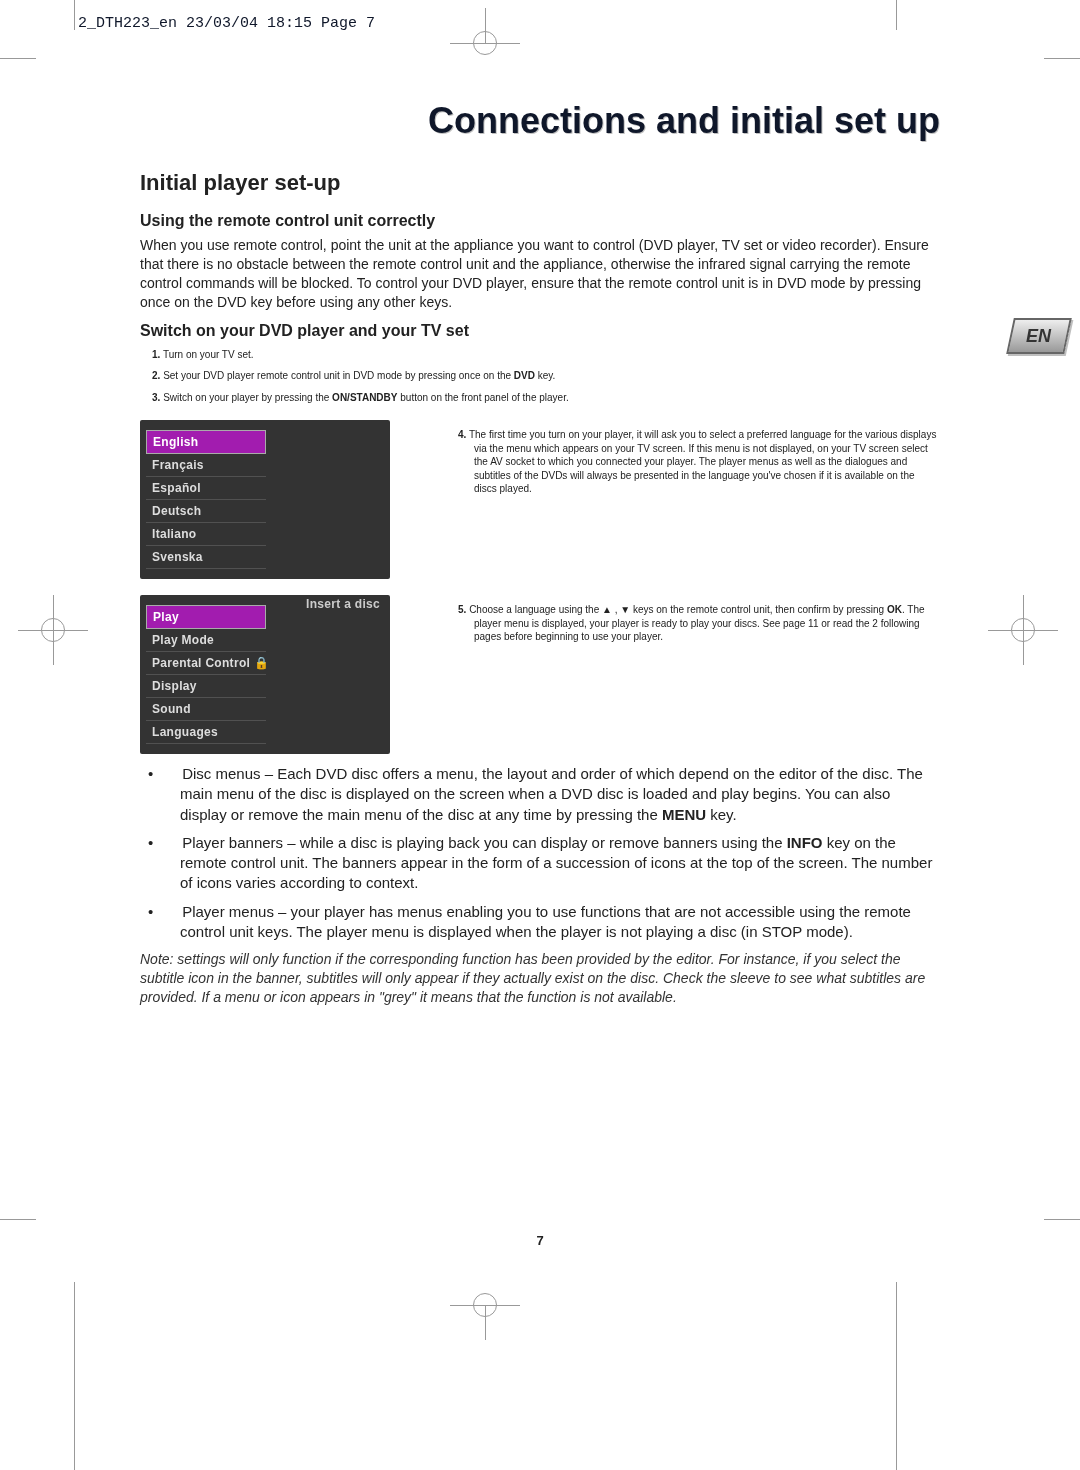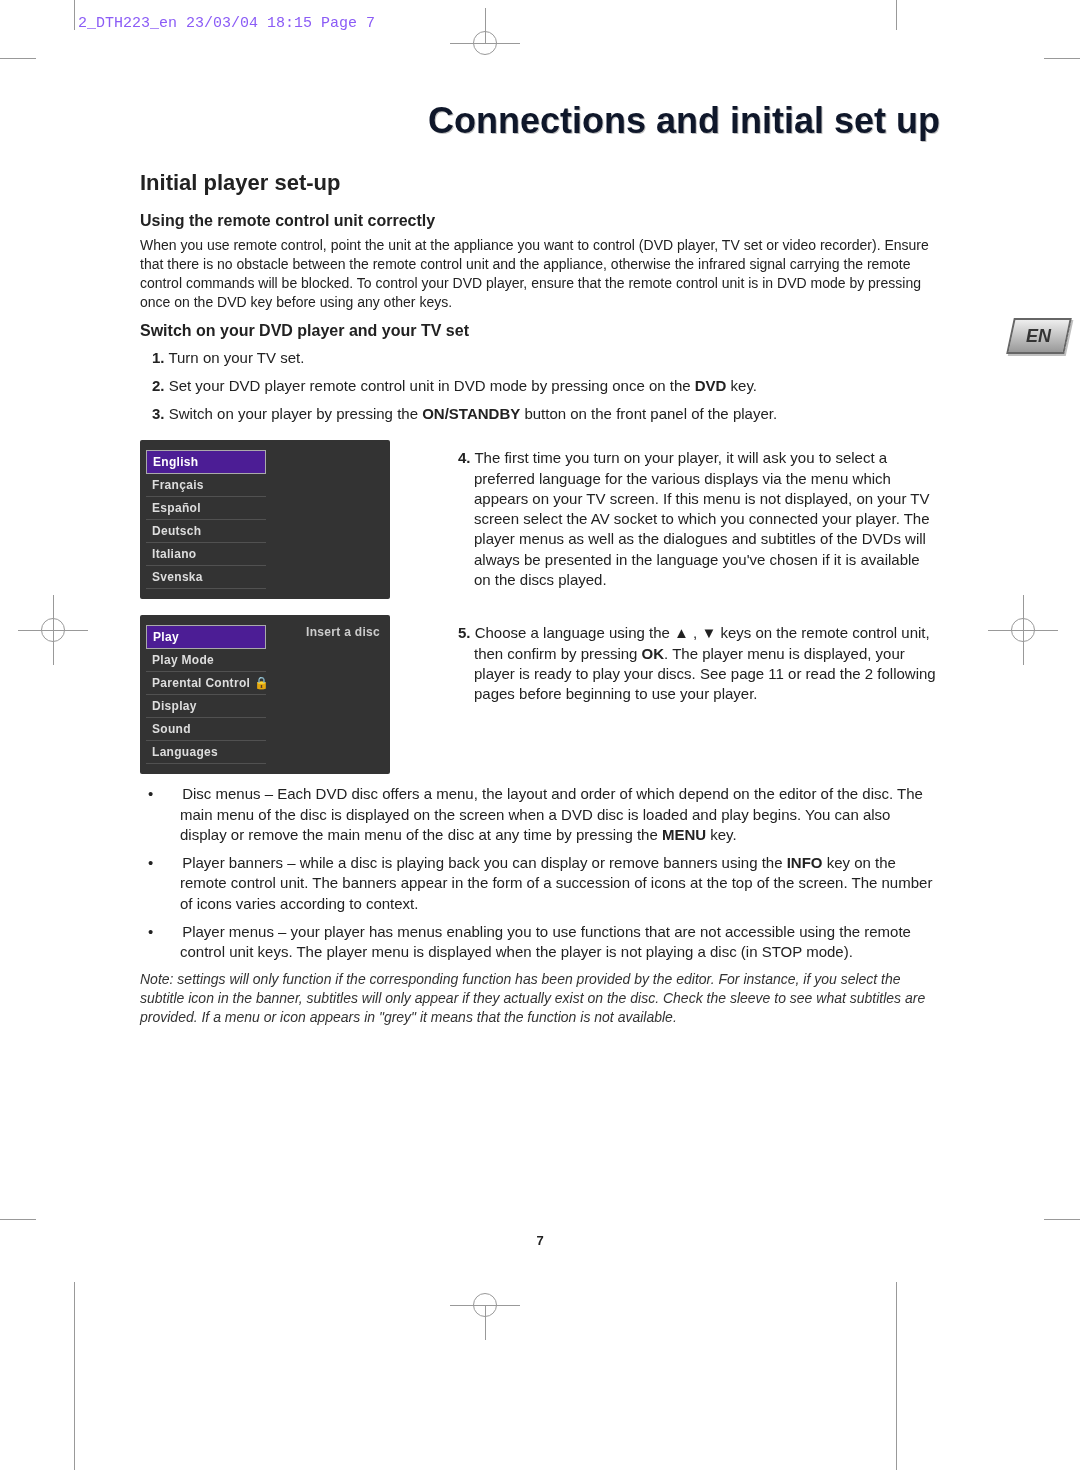--- a/index.html
+++ b/index.html
@@ -10,21 +10,21 @@
     font-family: Arial, Helvetica, sans-serif;
     color: #222;
     position: relative;
   }
   .crop-header {
     position: absolute;
     top: 15px;
     left: 78px;
     font-family: "Courier New", monospace;
     font-size: 15px;
-    color: #8b5cf6;
+    color: #0f172a;
   }
   
   .tick-v { position: absolute; width: 1px; background: #999; }
   .tick-h { position: absolute; height: 1px; background: #999; }
   .crosshair {
     position: absolute;
     width: 70px; height: 70px;
   }
   .crosshair::before, .crosshair::after {
     content: ""; position: absolute; background: #999;
@@ -63,21 +63,21 @@
     font-size: 16px;
     font-weight: bold;
     margin: 10px 0 6px 0;
   }
   .para {
     font-size: 14px;
     line-height: 1.35;
     margin-bottom: 10px;
   }
   .ol-item {
-    font-size: 15px;
+    font-size: 10px;
     line-height: 1.35;
     margin: 8px 0;
     padding-left: 28px;
     text-indent: -16px;
   }
   .ol-item .num { font-weight: bold; }
   .ol-item .b { font-weight: bold; }
   .two-col { display: flex; gap: 26px; margin: 16px 0 10px 0; align-items: flex-start; }
   .menu-shot {
     width: 250px;
@@ -90,26 +90,26 @@
     font-weight: bold;
     letter-spacing: 0.3px;
   }
   .menu-list { width: 120px; }
   .menu-row {
     padding: 4px 6px;
     border-bottom: 1px solid rgba(255,255,255,0.15);
     white-space: nowrap;
   }
   .menu-row.sel {
-    background: #4c1d95;
+    background: #a21caf;
     color: #fff;
     border: 1px solid #aaa;
   }
   .menu-shot.bb .right-note {
-    position: absolute; right: 10px; top: 10px; color: #ccc; font-size: 12px;
+    position: absolute; right: 10px; top: 2px; color: #ccc; font-size: 12px;
   }
   .menu-shot { position: relative; min-height: 140px; }
   .lock-icon { display: inline-block; margin-left: 4px; font-weight: normal; }
   .ul-item {
     font-size: 15px;
     line-height: 1.35;
     margin: 8px 0;
     padding-left: 40px;
     text-indent: -16px;
   }

